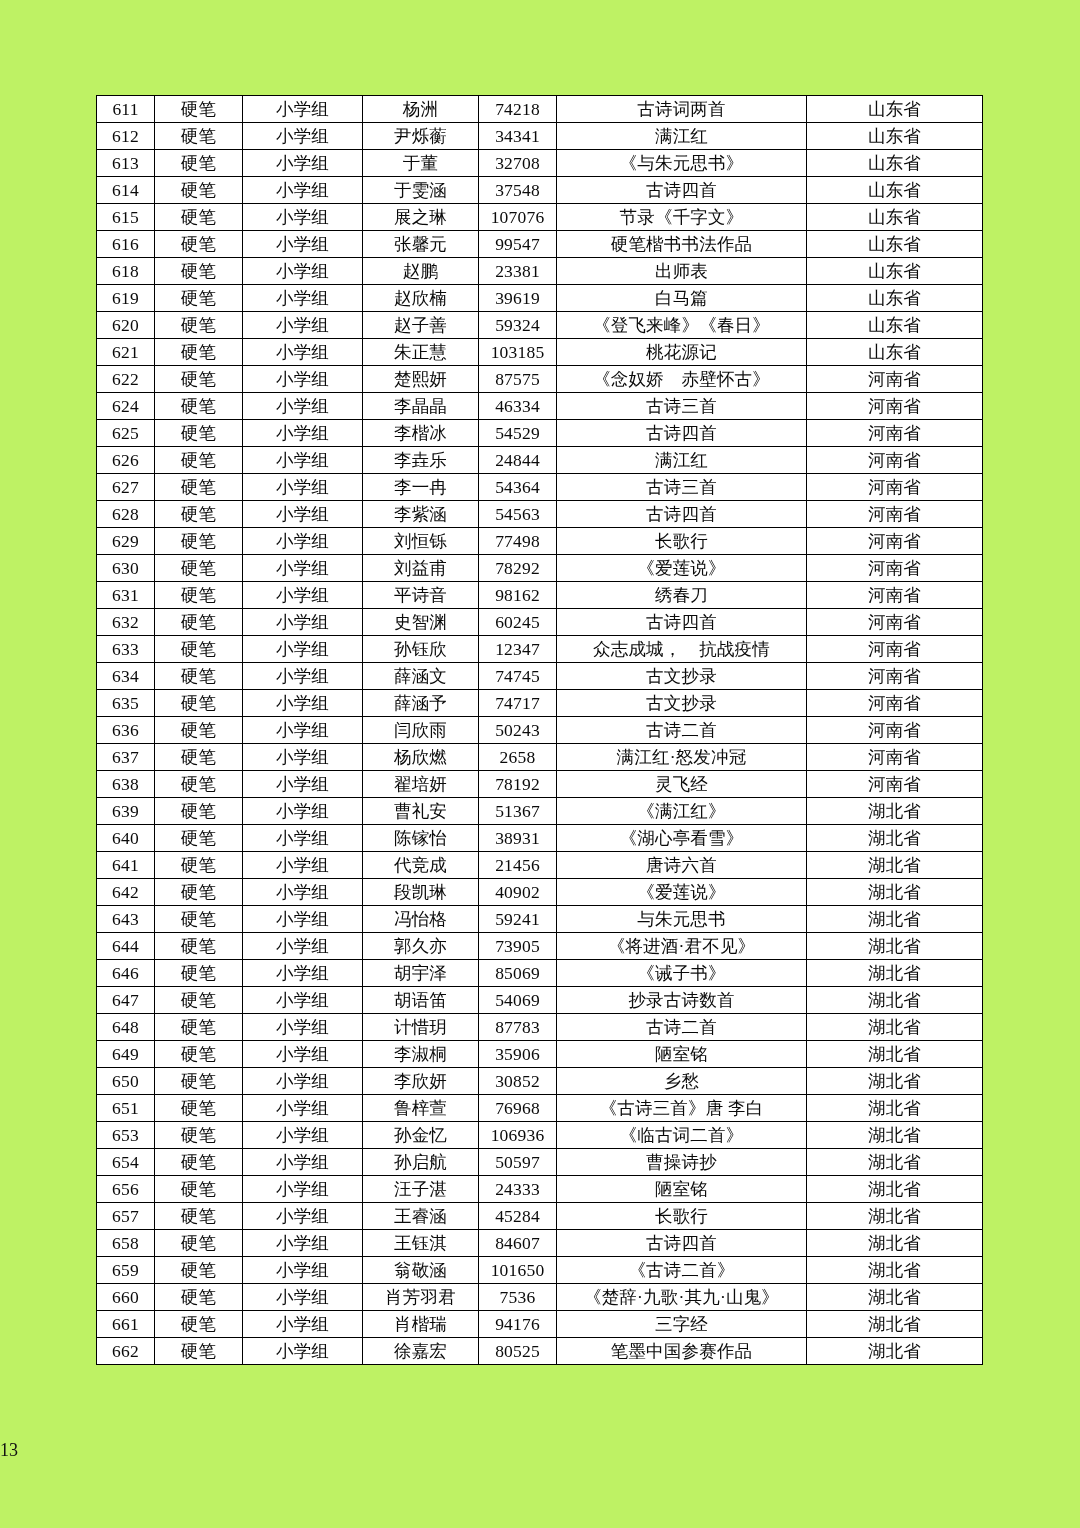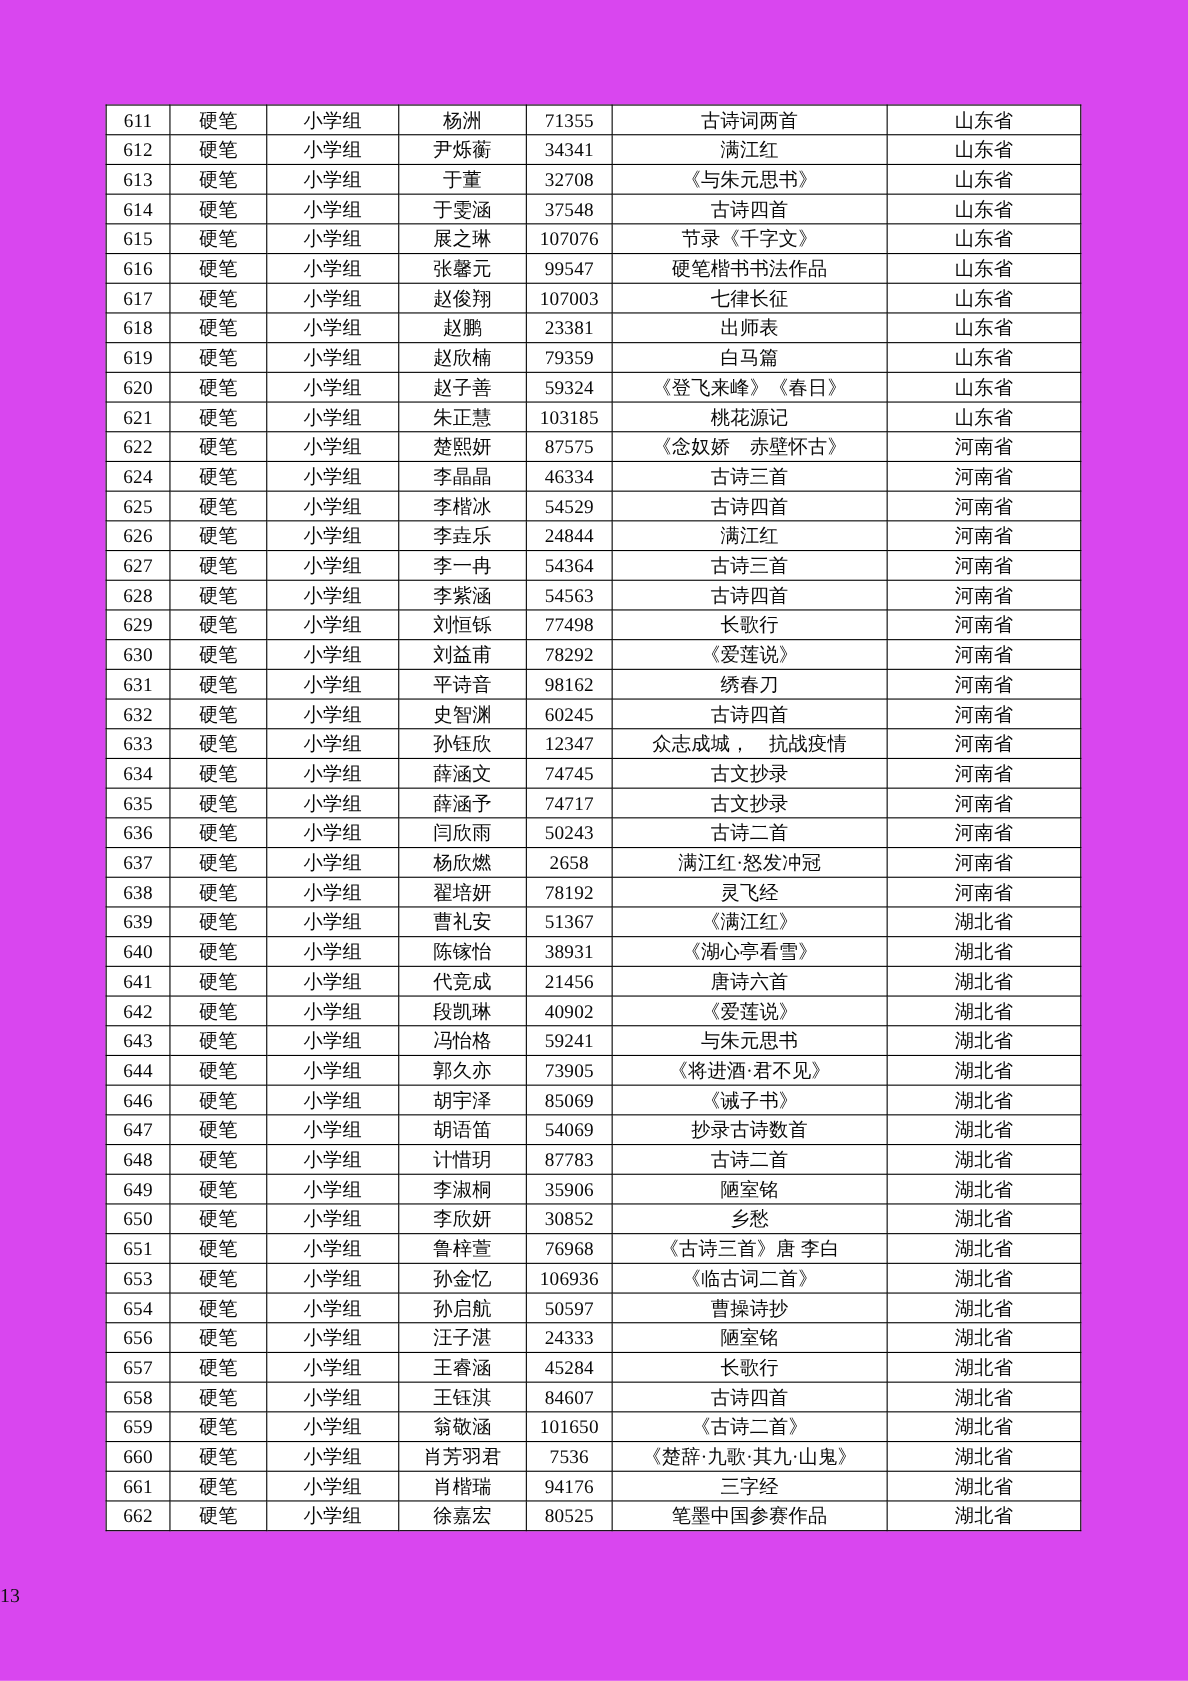--- a/index.html
+++ b/index.html
@@ -13,21 +13,21 @@
     font-family: "Liberation Serif", "DejaVu Serif", serif;
     color: #000000;
     position: relative;
     overflow: hidden;
   }
   #page {
     position: absolute;
     left: 0; top: 0;
     width: 1080px;
     height: 1528px;
-    background: #d946ef;
+    background: #bef264;
   }
   #table-wrap {
     position: absolute;
     left: 96px;
     top: 95px;
     width: 886px;
   }
   table.roster {
     border-collapse: collapse;
     width: 886px;
@@ -91,21 +91,21 @@
         <col class="c-num">
           <col class="c-work">
           <col class="c-prov">
       </colgroup>
       <tbody id="roster-body">
           <tr>
             <td class="seq">611</td>
             <td class="cat">硬笔</td>
             <td class="grp">小学组</td>
             <td class="name">杨洲</td>
-            <td class="num">71355</td>
+            <td class="num">74218</td>
             <td class="work">古诗词两首</td>
             <td class="prov">山东省</td>
           </tr>
           <tr>
             <td class="seq">612</td>
             <td class="cat">硬笔</td>
             <td class="grp">小学组</td>
             <td class="name">尹烁蘅</td>
             <td class="num">34341</td>
             <td class="work">满江红</td>
@@ -141,43 +141,34 @@
           <tr>
             <td class="seq">616</td>
             <td class="cat">硬笔</td>
             <td class="grp">小学组</td>
             <td class="name">张馨元</td>
             <td class="num">99547</td>
             <td class="work">硬笔楷书书法作品</td>
             <td class="prov">山东省</td>
           </tr>
           <tr>
-            <td class="seq">617</td>
-            <td class="cat">硬笔</td>
-            <td class="grp">小学组</td>
-            <td class="name">赵俊翔</td>
-            <td class="num">107003</td>
-            <td class="work">七律长征</td>
-            <td class="prov">山东省</td>
-          </tr>
-          <tr>
             <td class="seq">618</td>
             <td class="cat">硬笔</td>
             <td class="grp">小学组</td>
             <td class="name">赵鹏</td>
             <td class="num">23381</td>
             <td class="work">出师表</td>
             <td class="prov">山东省</td>
           </tr>
           <tr>
             <td class="seq">619</td>
             <td class="cat">硬笔</td>
             <td class="grp">小学组</td>
             <td class="name">赵欣楠</td>
-            <td class="num">79359</td>
+            <td class="num">39619</td>
             <td class="work">白马篇</td>
             <td class="prov">山东省</td>
           </tr>
           <tr>
             <td class="seq">620</td>
             <td class="cat">硬笔</td>
             <td class="grp">小学组</td>
             <td class="name">赵子善</td>
             <td class="num">59324</td>
             <td class="work">《登飞来峰》《春日》</td>

